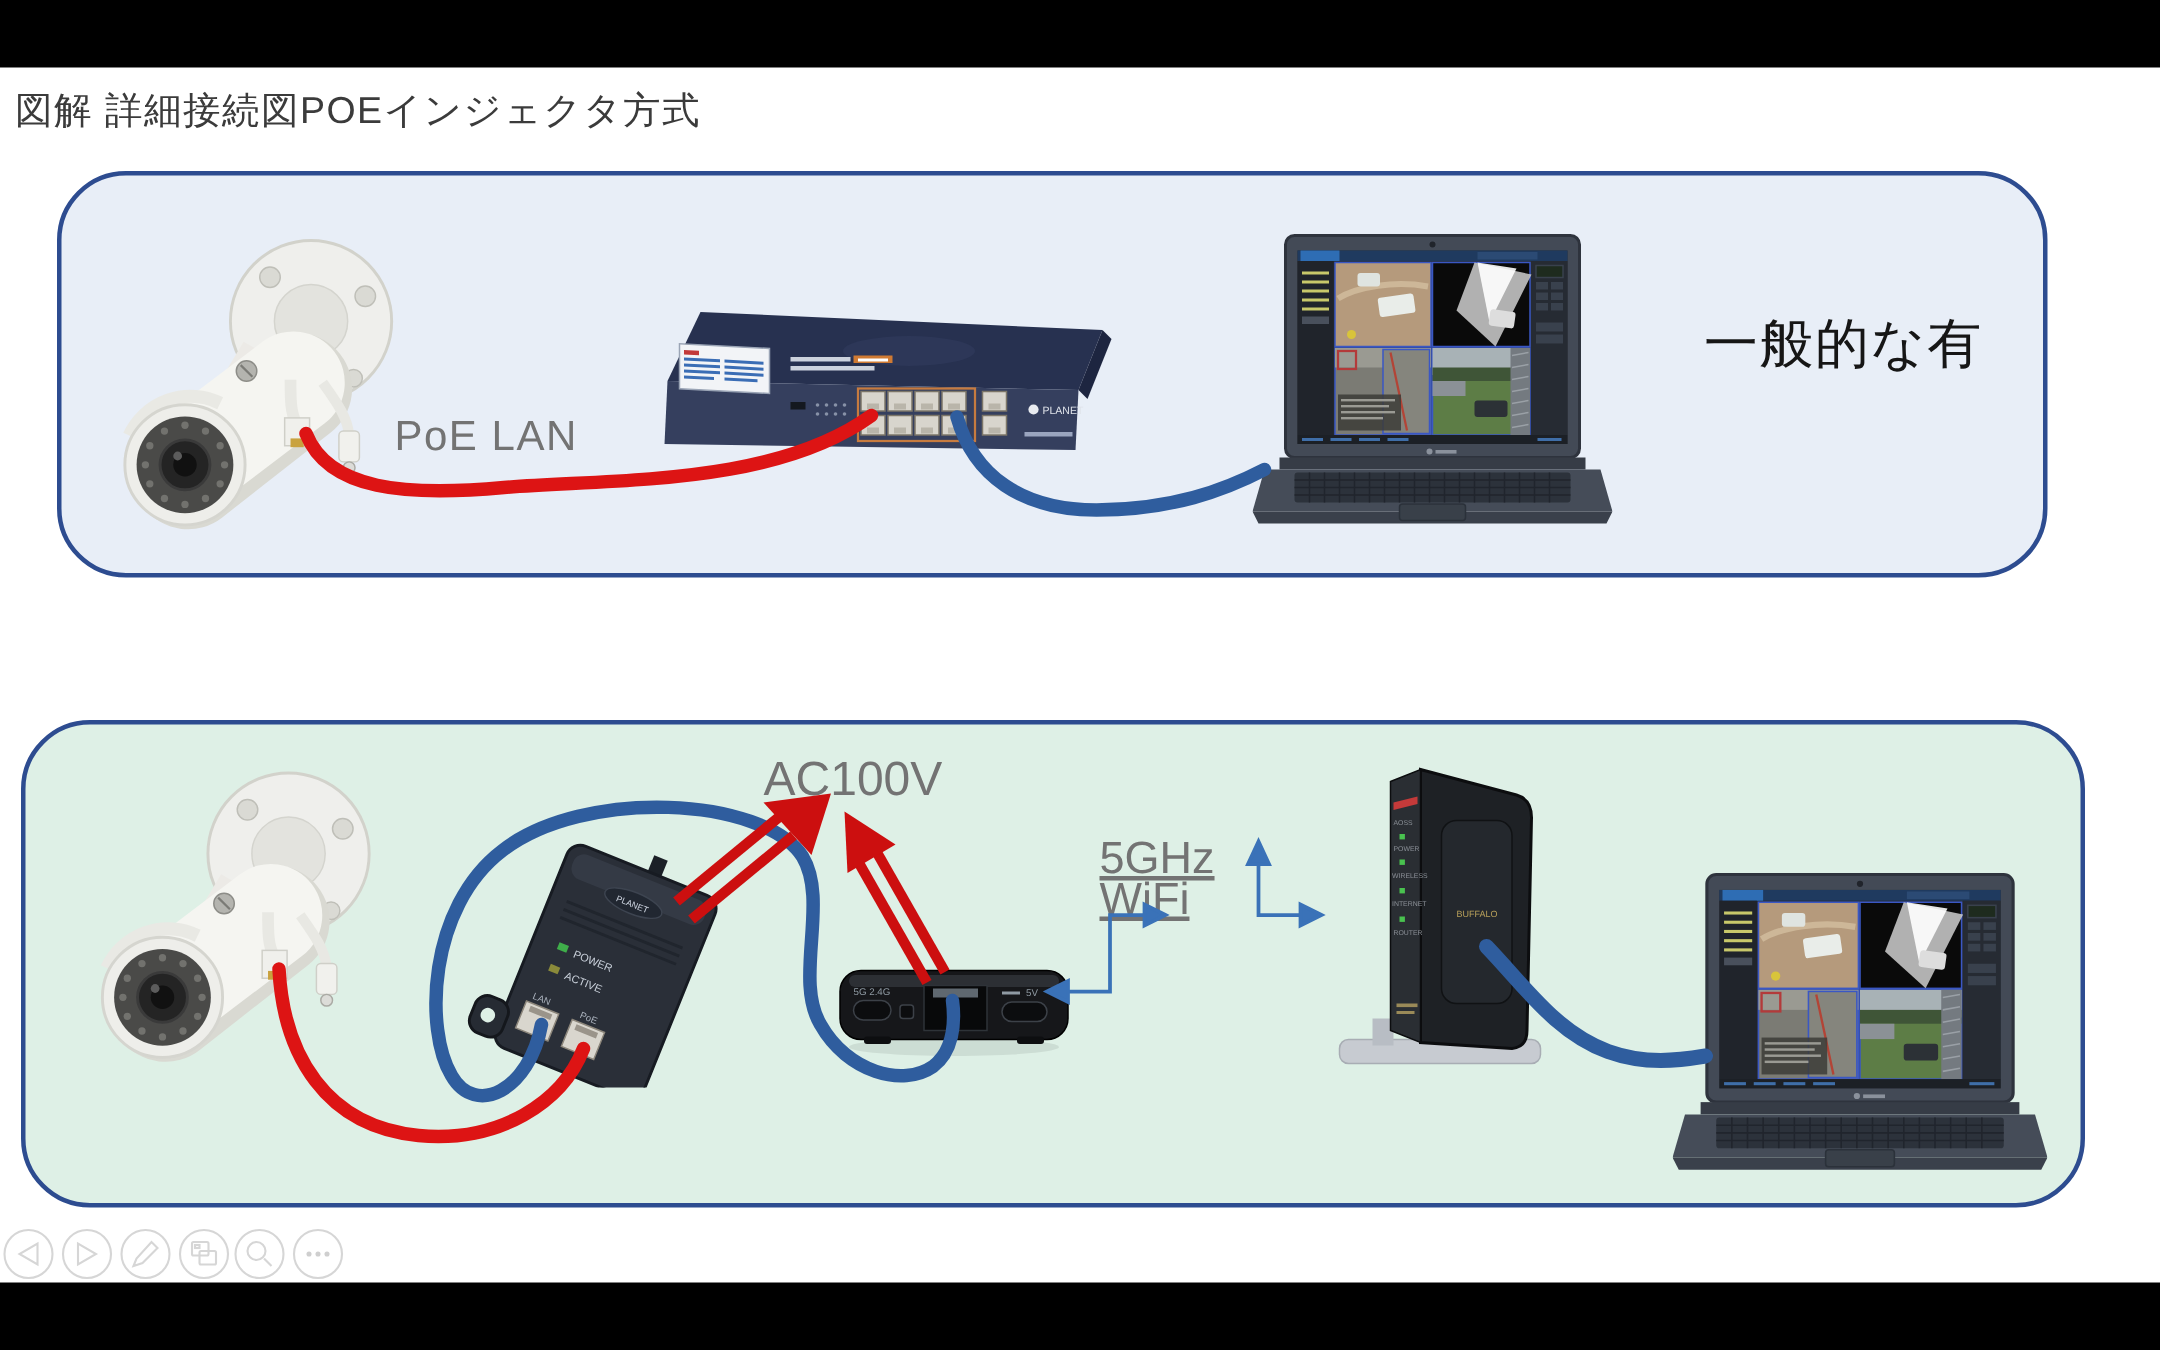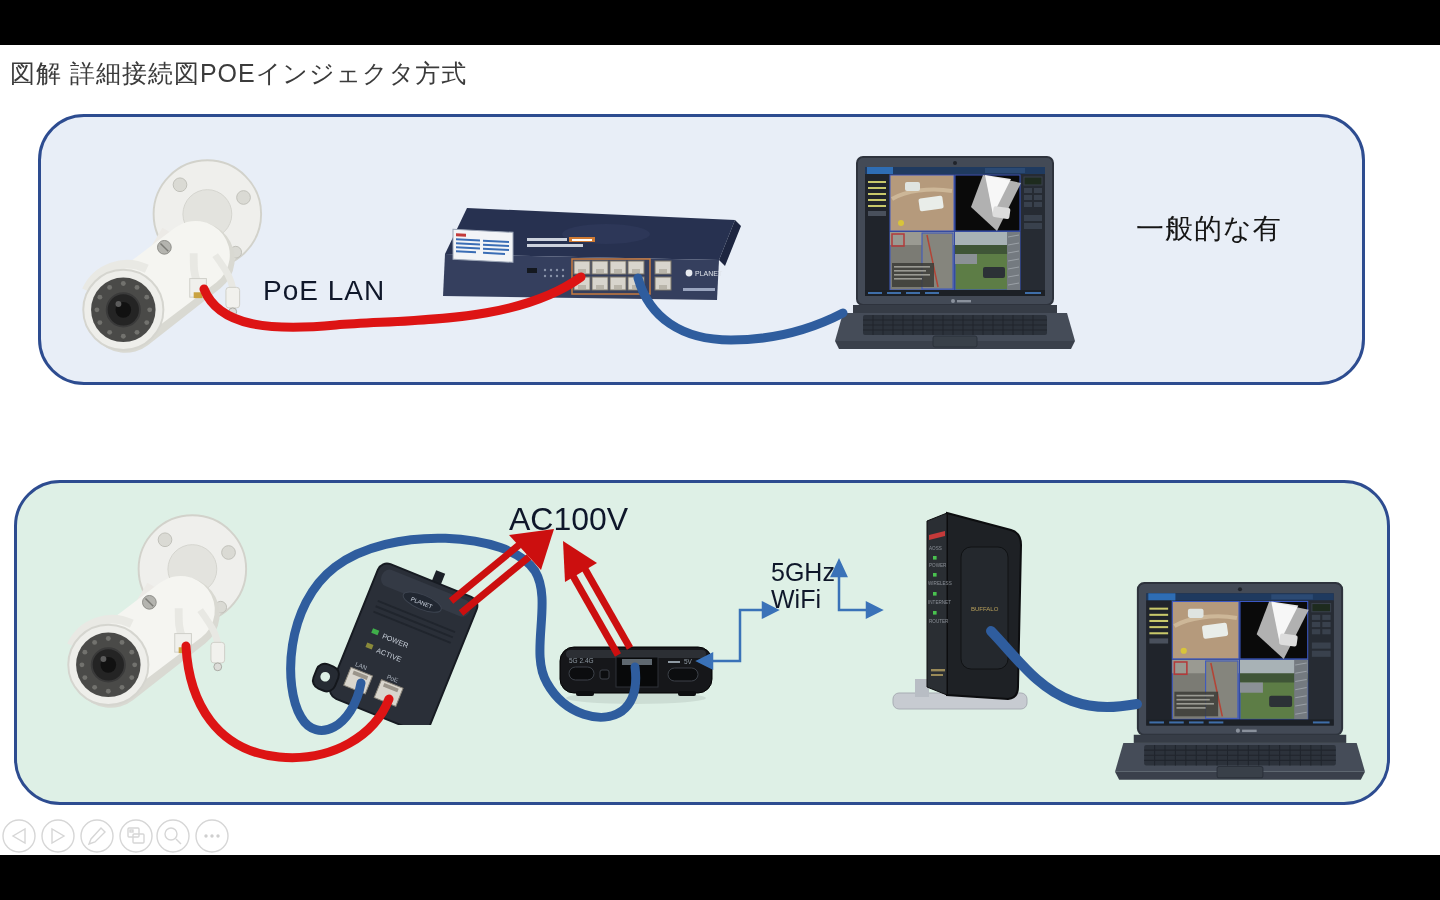--- a/index.html
+++ b/index.html
@@ -4,25 +4,25 @@
 <style>
   html,body{margin:0;padding:0;background:#000;}
   .screen{position:relative;width:1440px;height:900px;background:#000;overflow:hidden;
           font-family:"Liberation Sans", sans-serif;}
   .slide{position:absolute;left:0;top:45px;width:1440px;height:810px;background:#ffffff;padding-left:37px;}
   .slide-title{position:absolute;left:10px;top:12px;font-size:25px;color:#3b3b3b;letter-spacing:1px;}
   .panel{position:absolute;border:3px solid #2d4c90;border-radius:46px;box-sizing:border-box;}
   .panel-top{left:38px;top:69px;width:1327px;height:271px;background:#e8eef7;}
   .panel-bottom{left:14px;top:435px;width:1376px;height:325px;background:#def0e6;}
   .abs{position:absolute;}
-  .lbl{position:absolute;color:#0f172a;white-space:nowrap;}
+  .lbl{position:absolute;color:#737373;white-space:nowrap;}
   .lbl-poelan{left:222px;top:158px;font-size:28px;letter-spacing:1px;}
-  .lbl-caption{left:1095px;top:88px;font-size:28px;line-height:48px;color:#161616;letter-spacing:1px;}
+  .lbl-caption{left:1095px;top:88px;font-size:36px;line-height:48px;color:#161616;letter-spacing:1px;}
   .lbl-ac{left:492px;top:18px;font-size:32px;}
-  .lbl-wifi{left:754px;top:76px;font-size:25px;line-height:27px;}
+  .lbl-wifi{left:716px;top:76px;font-size:30px;line-height:27px;text-decoration:underline;}
   svg{display:block;}
   .cables{position:absolute;left:0;top:0;pointer-events:none;}
   .controls{position:absolute;left:0px;top:769px;width:240px;height:44px;}
   .ctrl-stroke{stroke:#d6d6d6;fill:none;stroke-width:1.4;}
 </style>
 </head>
 <body>
 
 <svg width="0" height="0" style="position:absolute" aria-hidden="true">
   <defs>

